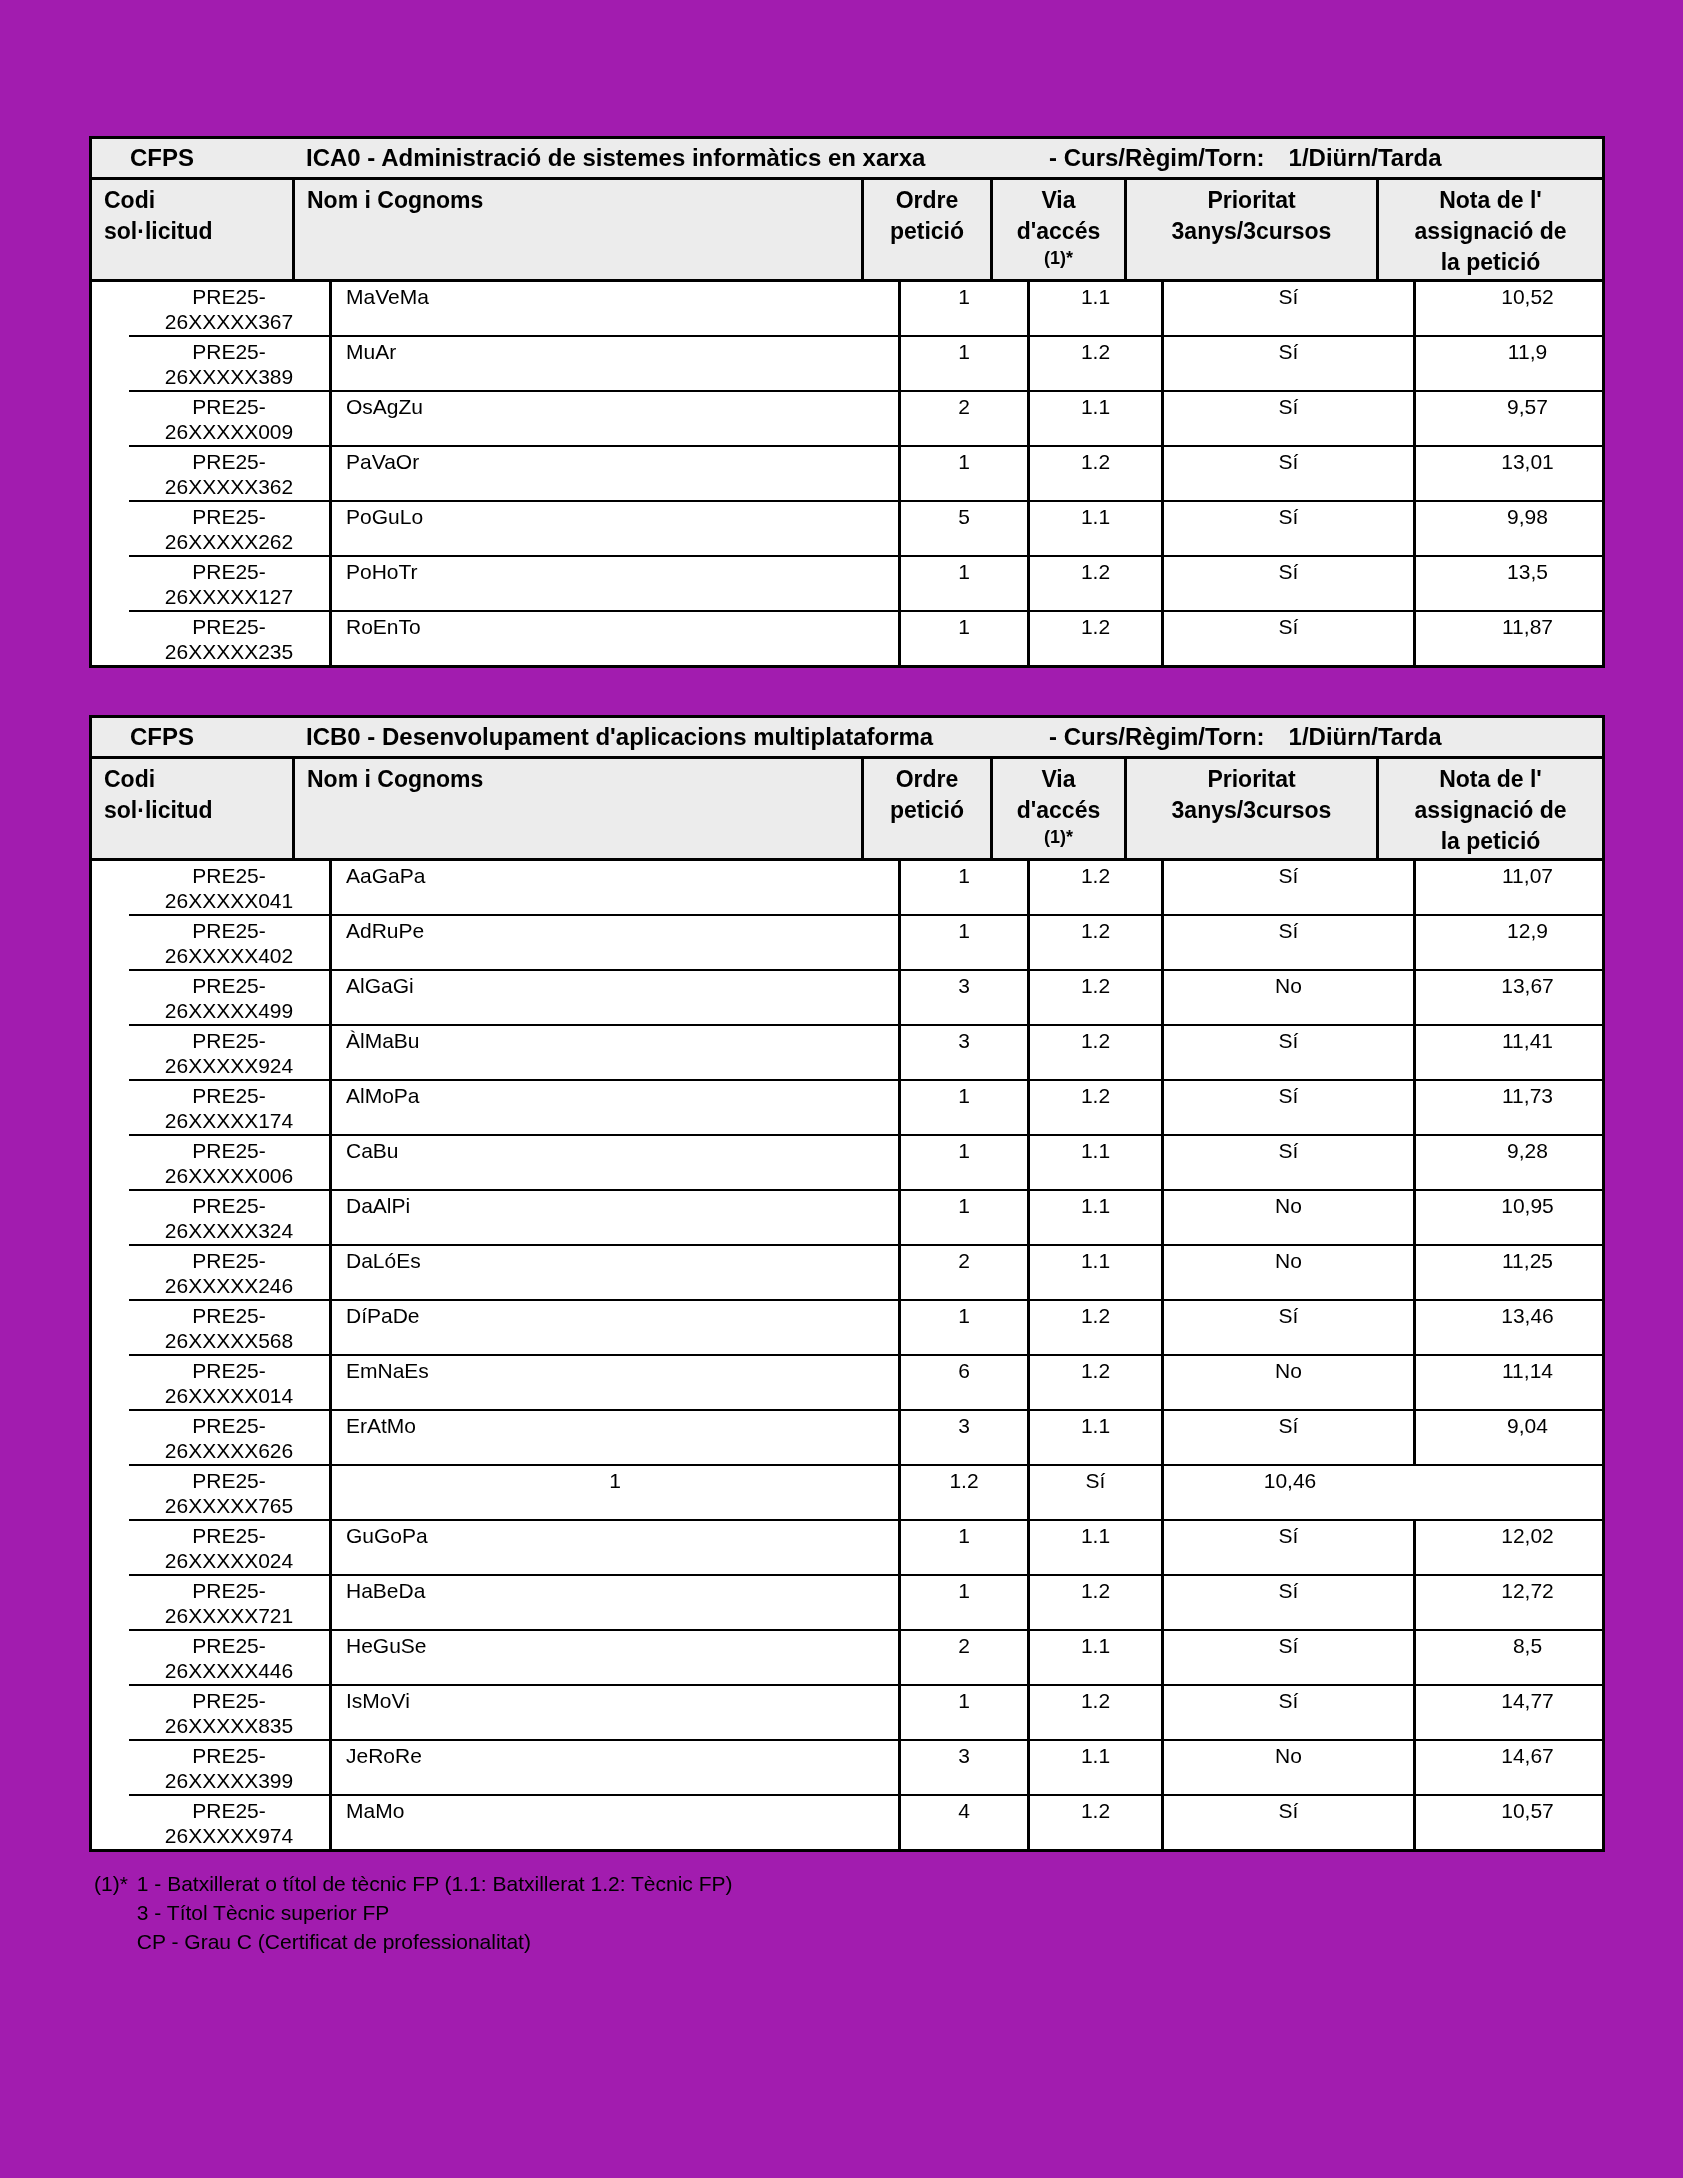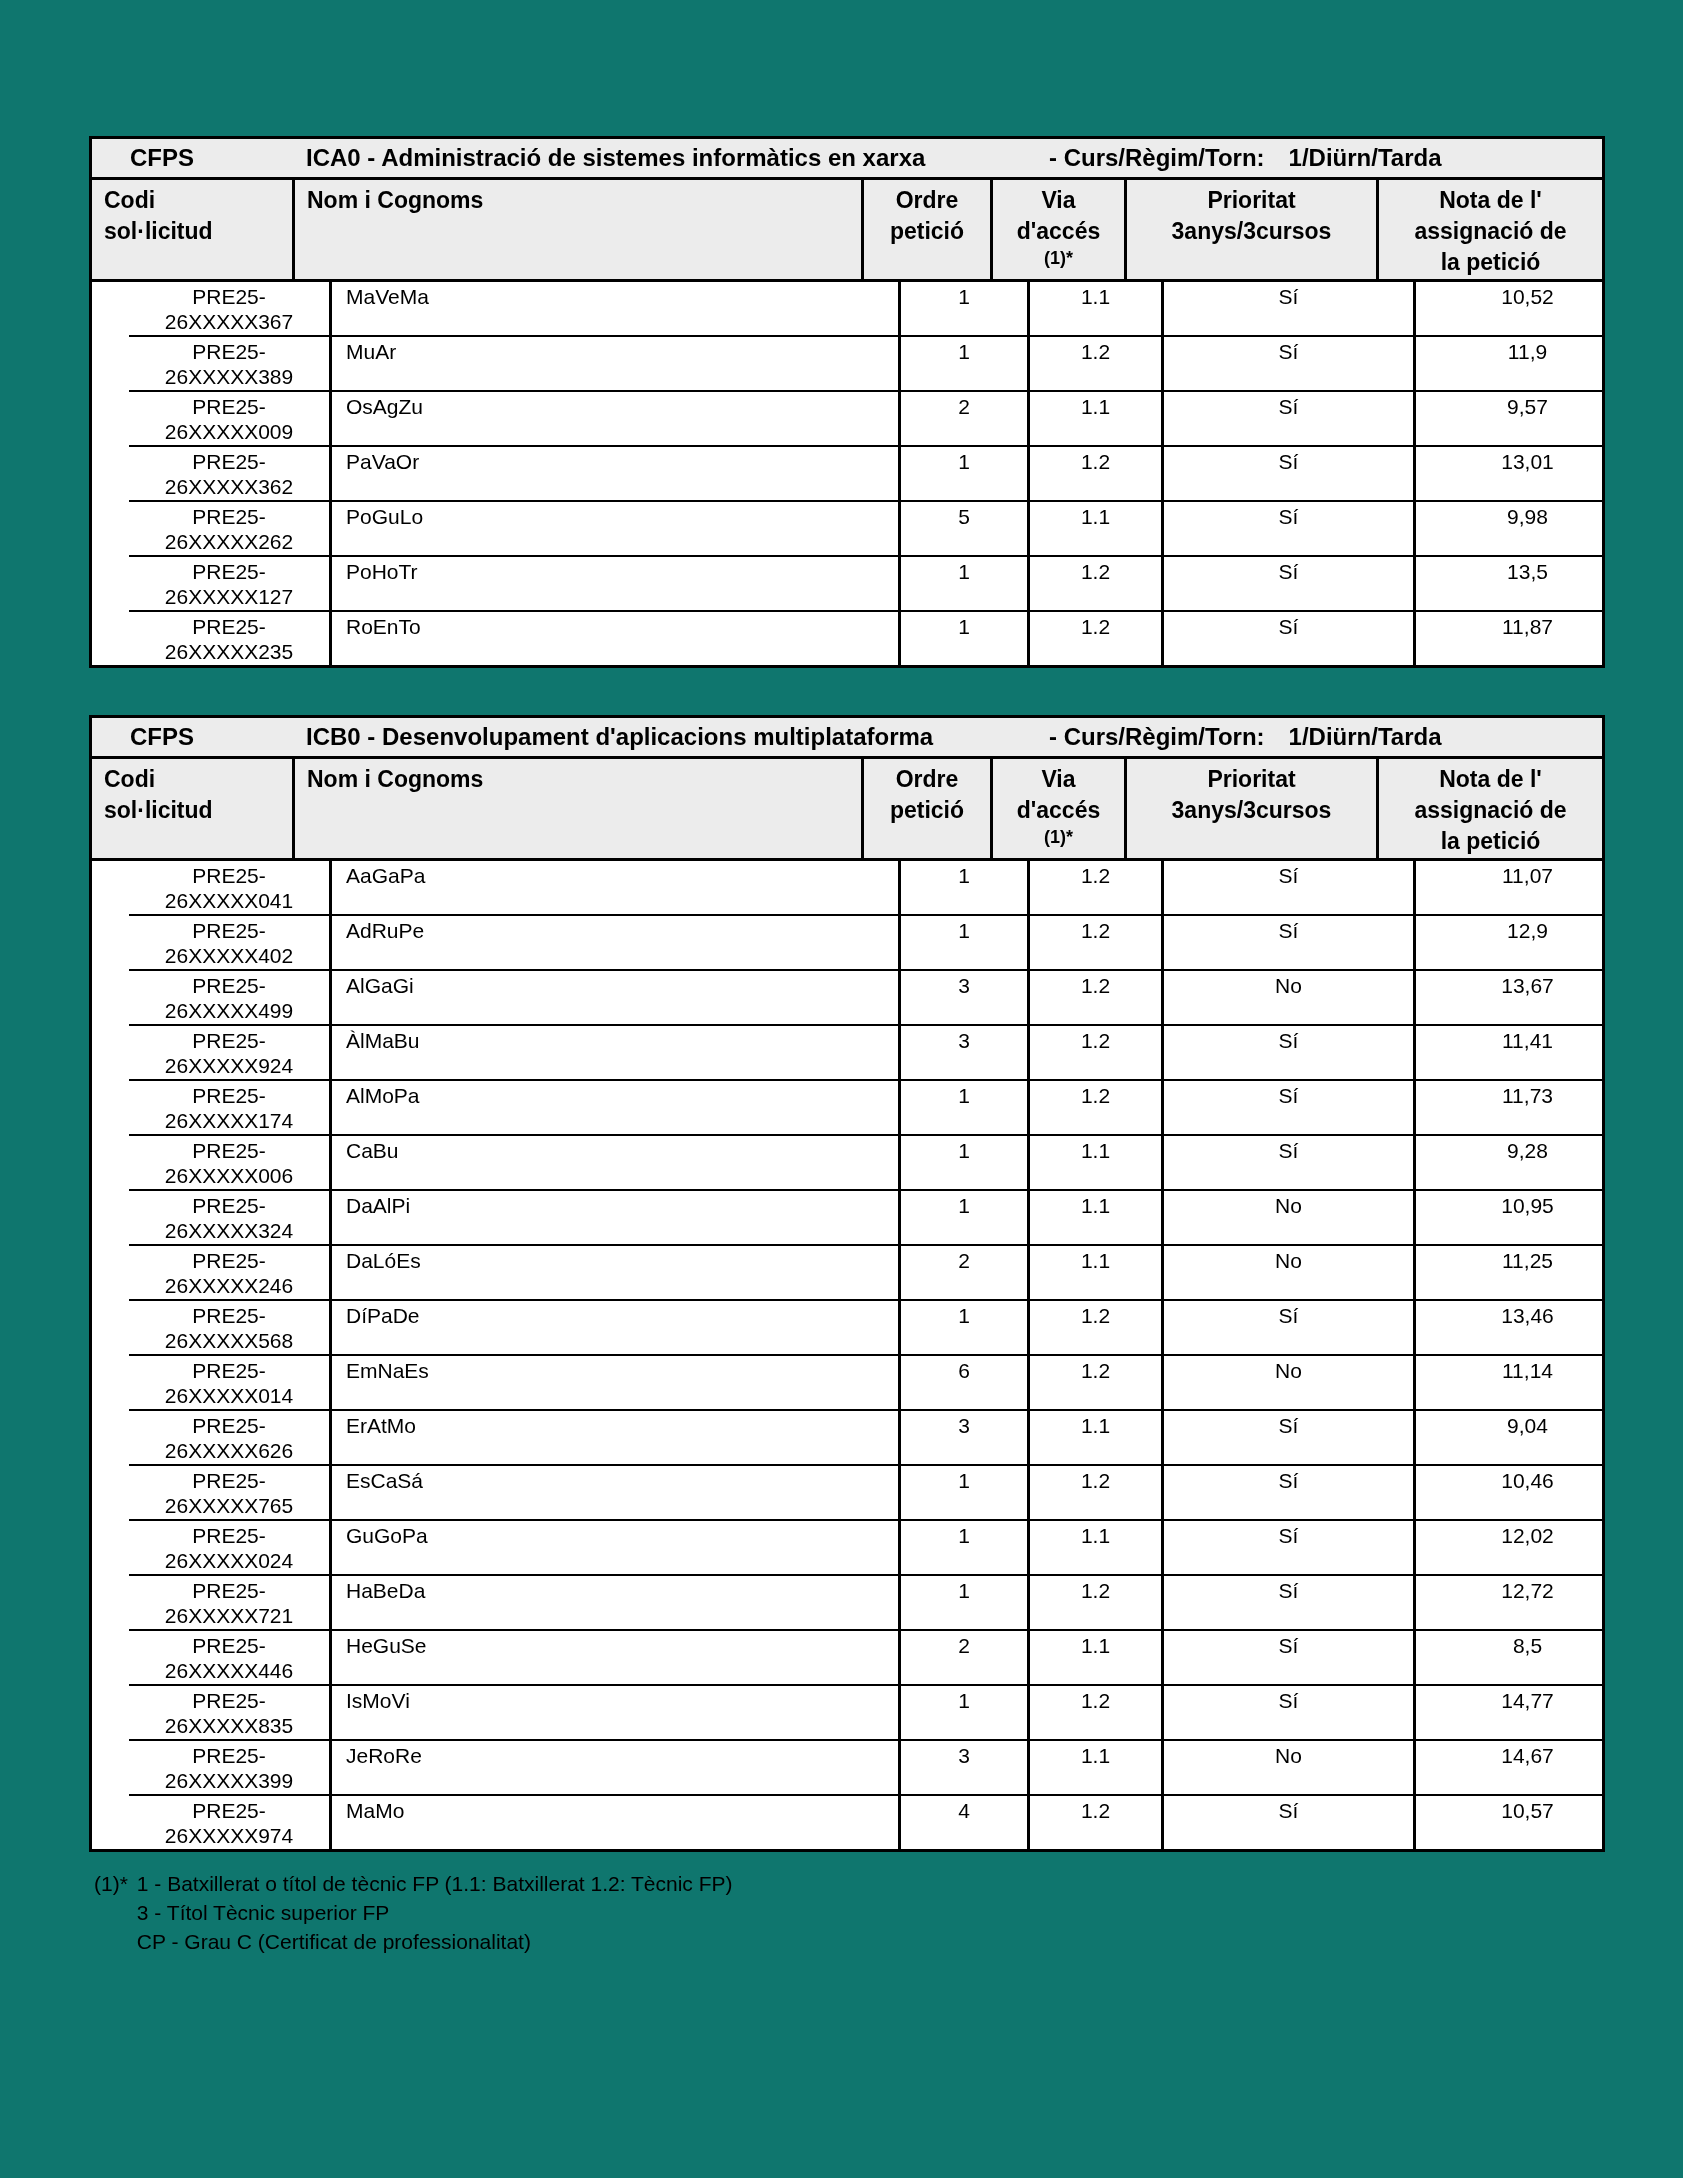--- a/index.html
+++ b/index.html
@@ -1,21 +1,21 @@
 <!DOCTYPE html>
 <html><head>
 <meta charset="utf-8">
 <style>
   html, body { margin: 0; padding: 0; background: #ffffff; }
   body {
     width: 1683px; height: 2178px;
     font-family: "Liberation Sans", "DejaVu Sans", sans-serif;
     color: #000;
   }
-  .page { position: relative; width: 1683px; height: 2178px; background: #0f766e; overflow: hidden; }
+  .page { position: relative; width: 1683px; height: 2178px; background: #a21caf; overflow: hidden; }
 
   .tbl {
     position: absolute; left: 89px; width: 1510px;
     border: 3px solid #000; box-sizing: content-box; background: #fff;
   }
   .tbl-title {
     height: 38px; background: #ececec; border-bottom: 3px solid #000;
     display: flex; align-items: center;
     font-size: 24px; font-weight: bold; white-space: nowrap;
   }
@@ -501,23 +501,20 @@
           </div>
           <div class="cell d center">
             <div>9,04</div>
           </div>
         </div>
         <div class="row grid">
           <div class="cell d center">
             <div>PRE25-</div>
             <div>26XXXXX765</div>
           </div>
-          <div class="cell d left">
-            <div>EsCaSá</div>
-          </div>
           <div class="cell d center">
             <div>1</div>
           </div>
           <div class="cell d center">
             <div>1.2</div>
           </div>
           <div class="cell d center">
             <div>Sí</div>
           </div>
           <div class="cell d center">

